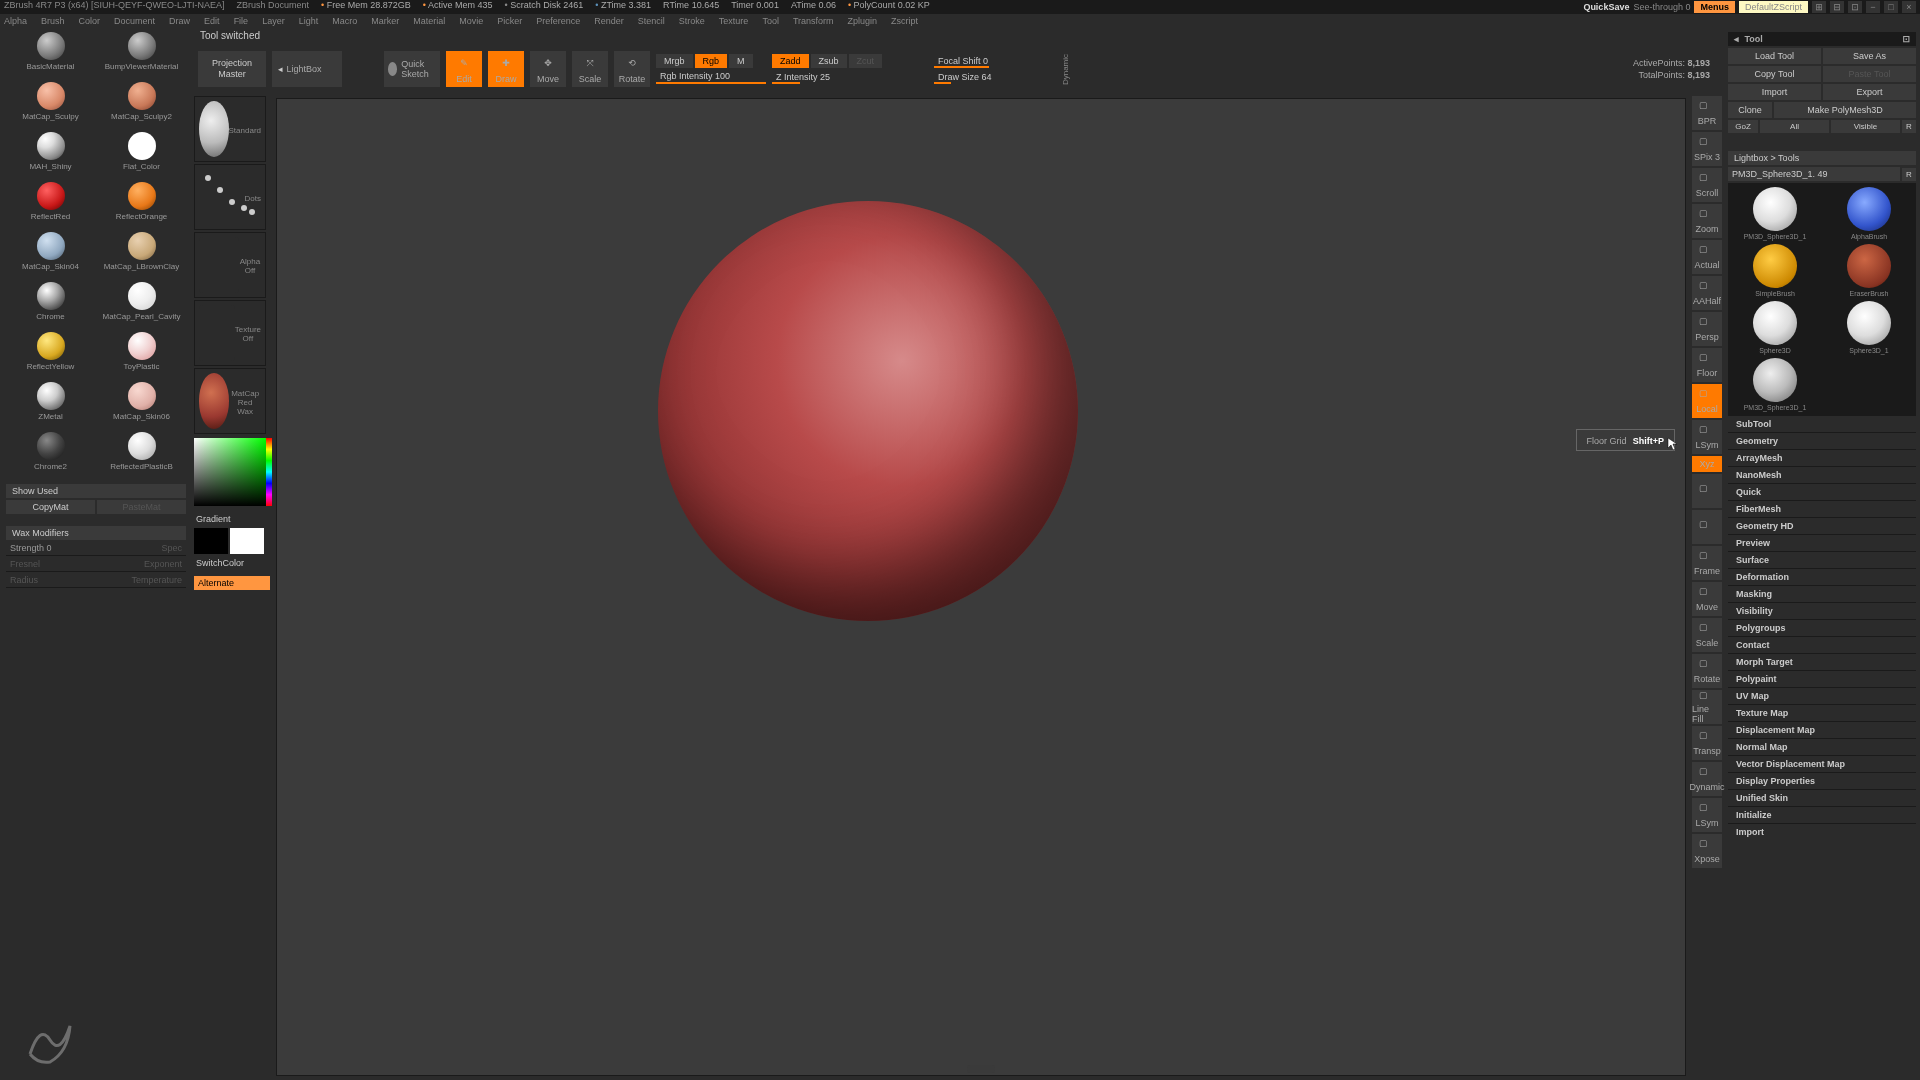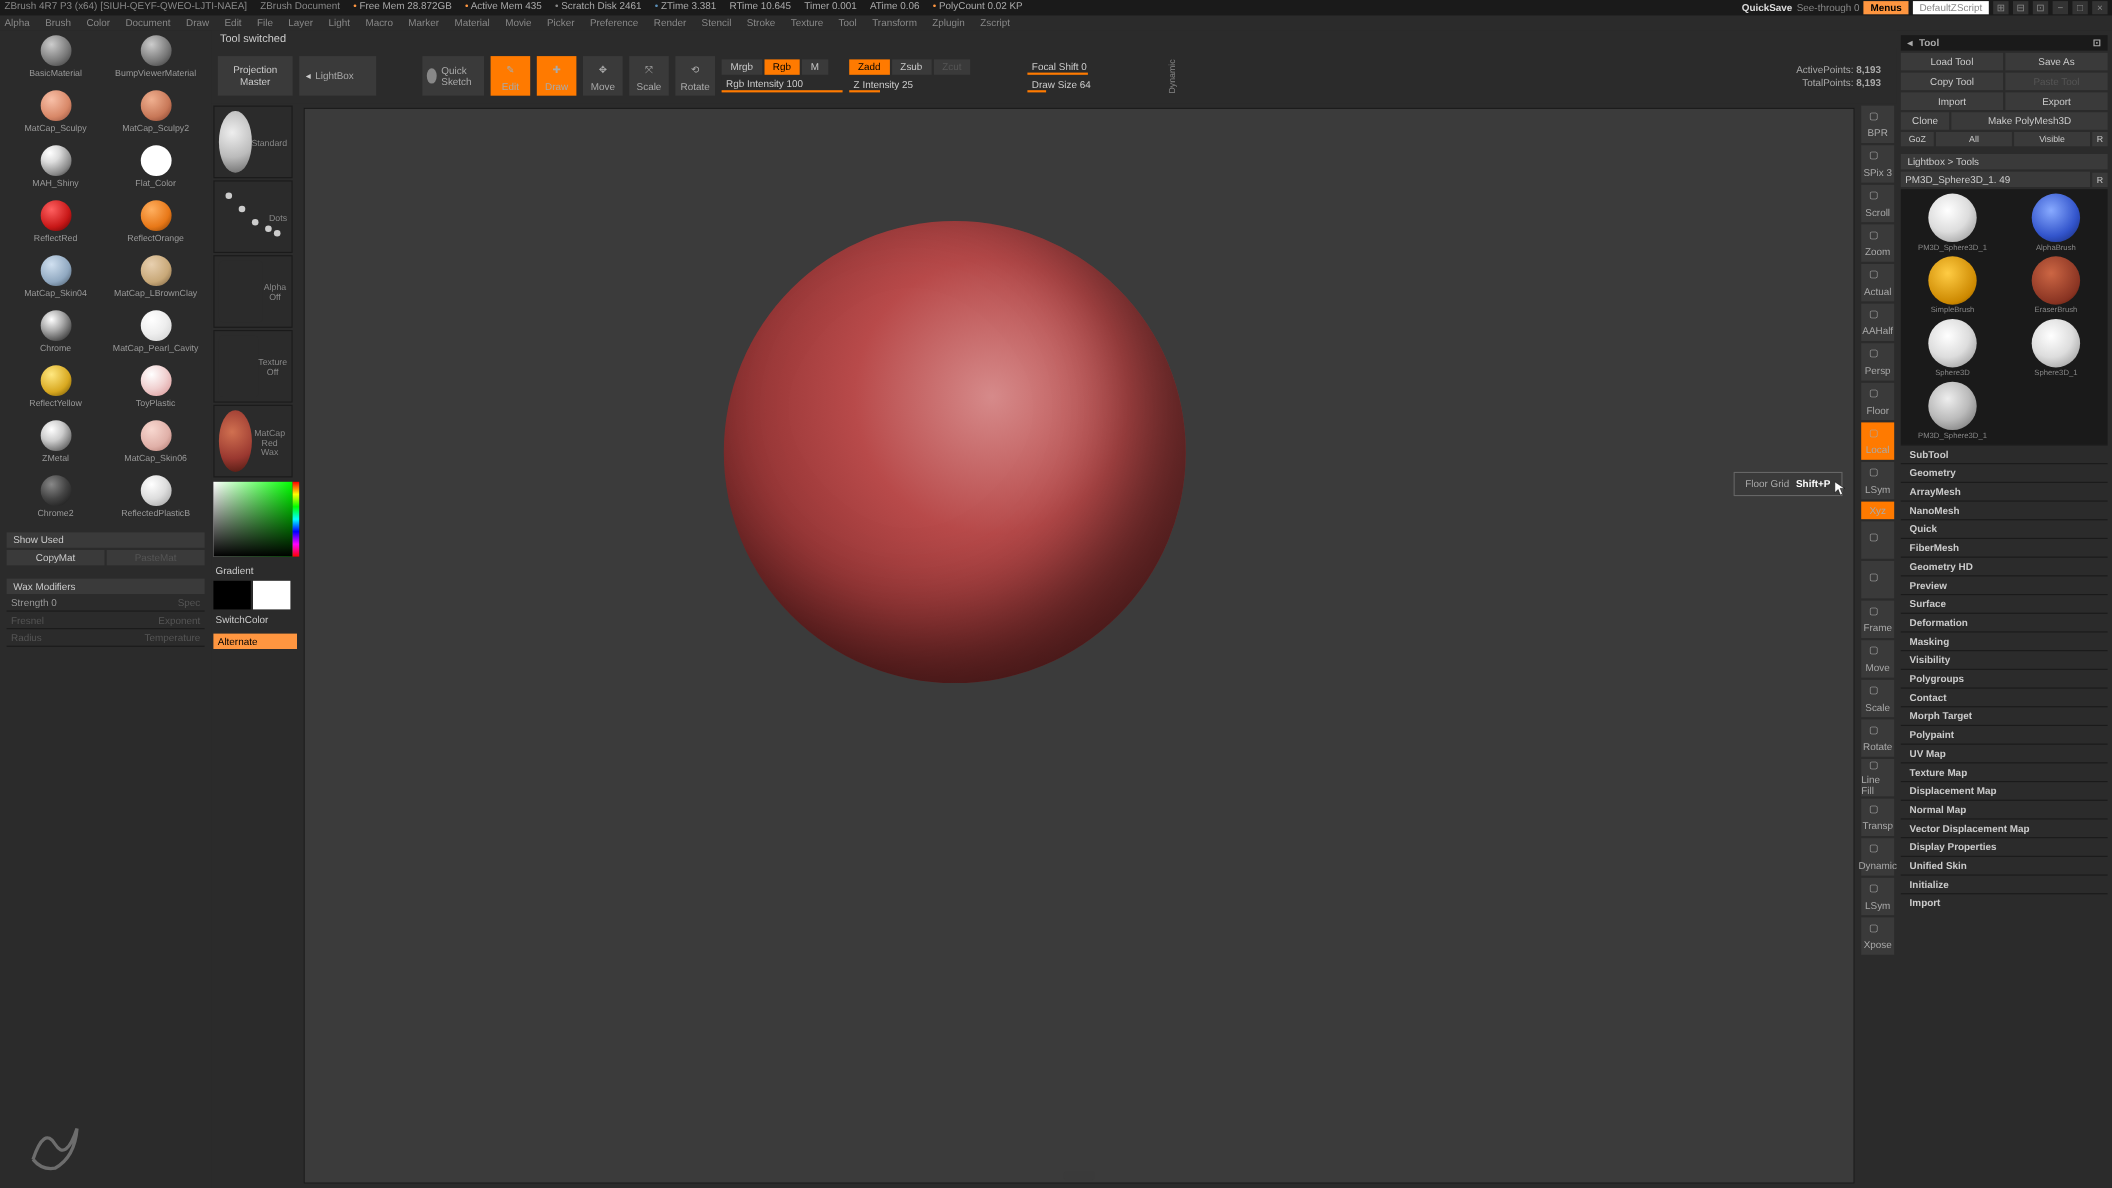--- a/index.html
+++ b/index.html
@@ -61,21 +61,21 @@
 .rtool.xyz{background:#ff7a00;color:#000;height:16px}
 .rtool .ric{width:16px;height:16px}
 .right-panel{width:196px;background:#2b2b2b;display:flex;flex-direction:column;padding:4px}
 .rp-header{display:flex;align-items:center;background:#1a1a1a;padding:2px 6px;font-size:12px;font-weight:bold;color:#ddd}
 .rp-header .arrow{margin-right:6px}
 .rp-row{display:flex;gap:2px;margin-top:2px}
 .rp-btn{flex:1;background:#3a3a3a;color:#ccc;text-align:center;padding:3px 2px;font-size:9px}
 .rp-btn.sm{padding:2px;font-size:8px}
 .rp-btn.dim{color:#555}
 .rp-btn.r{flex:0 0 14px}
-.rp-tools-hdr{background:#3a3a3a;color:#ccc;padding:2px 6px;font-size:9px;margin-top:7px}
+.rp-tools-hdr{background:#3a3a3a;color:#ccc;padding:2px 6px;font-size:9px;margin-top:18px}
 .rp-name{display:flex;align-items:center;gap:2px;margin-top:2px}
 .rp-name .n{flex:1;background:#3a3a3a;color:#ccc;padding:2px 4px;font-size:9px}
 .rp-thumb-grid{display:grid;grid-template-columns:1fr 1fr;gap:4px;padding:4px 2px;background:#1a1a1a;margin-top:2px}
 .rp-thumb{display:flex;flex-direction:column;align-items:center}
 .rp-thumb .sph{width:44px;height:44px;border-radius:50%}
 .rp-thumb .lbl{font-size:7px;color:#888;margin-top:2px;text-align:center}
 .rp-acc{padding:3px 8px;font-size:9px;color:#ccc;font-weight:bold;cursor:pointer;border-top:1px solid #1a1a1a}
 .color-picker{width:72px;height:72px;position:relative;margin-top:2px}
 .sv-box{width:100%;height:68px;background:linear-gradient(to bottom,transparent,#000),linear-gradient(to right,#fff,#0f0)}
 .hue-bar{position:absolute;right:-6px;top:0;width:6px;height:68px;background:linear-gradient(to bottom,red,yellow,lime,cyan,blue,magenta,red)}
@@ -97,21 +97,21 @@
   <span class="stat">• <span>Scratch Disk</span> <span>2461</span></span>
   <span class="stat blue">• <span>ZTime</span> <span>3.381</span></span>
   <span class="stat blue"><span>RTime</span> <span>10.645</span></span>
   <span class="stat blue"><span>Timer</span> <span>0.001</span></span>
   <span class="stat blue"><span>ATime</span> <span>0.06</span></span>
   <span class="stat orange">• <span>PolyCount</span> <span>0.02 KP</span></span>
   <div class="right">
     <span class="stat" style="font-weight:bold;color:#ddd">QuickSave</span>
     <span class="stat">See-through  0</span>
     <span class="btn">Menus</span>
-    <span class="stat" style="background:#ffffff;padding:1px 6px">DefaultZScript</span>
+    <span class="stat" style="background:#fef9c3;padding:1px 6px">DefaultZScript</span>
     <span class="ctrl">⊞</span>
     <span class="ctrl">⊟</span>
     <span class="ctrl">⊡</span>
     <span class="ctrl">−</span>
     <span class="ctrl">□</span>
     <span class="ctrl">×</span>
   </div>
 </div>
 
 <div class="menubar" id="menubar">

